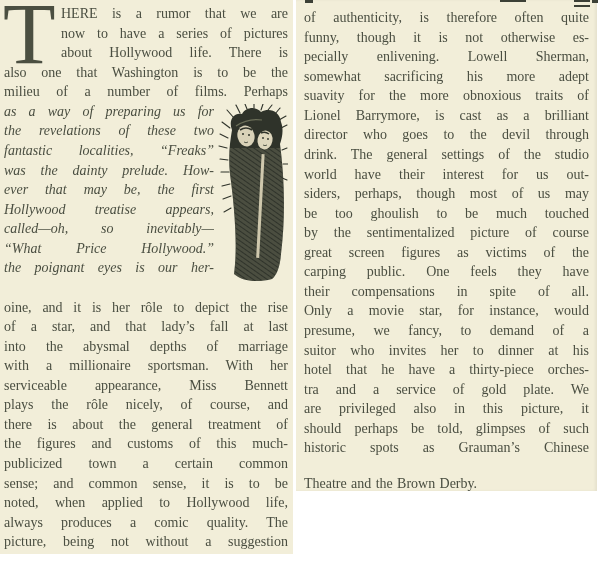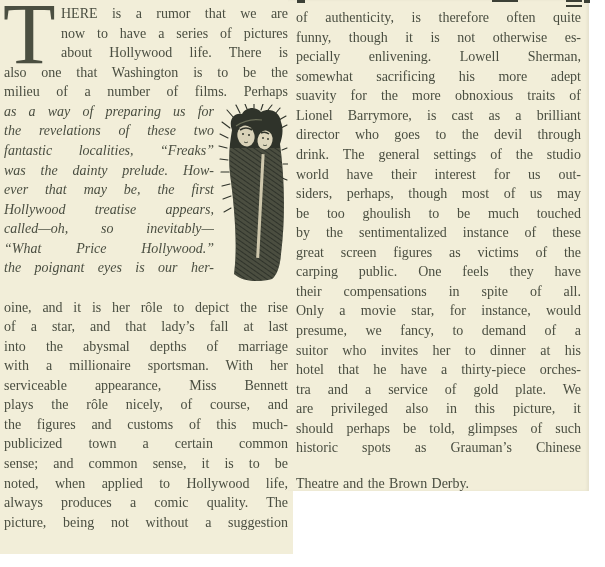--- a/index.html
+++ b/index.html
@@ -7,21 +7,21 @@
     --paper:#f2eed9;
     --ink:#4a4e41;
   }
   *{margin:0;padding:0;box-sizing:border-box;}
   html,body{width:605px;height:567px;background:#ffffff;overflow:hidden;}
   body{font-family:"Liberation Serif","DejaVu Serif",serif;color:var(--ink);}
   .page{position:relative;width:605px;height:567px;background:#ffffff;}
 
   .col{position:absolute;top:0;background:var(--paper);font-size:14px;line-height:var(--lh);}
   .col-left{left:0;width:293px;height:554px;padding:4px 5px 0 4px;}
-  .col-right{left:288px;width:301px;height:491px;padding:8px 8px 0 8px;
+  .col-right{left:296px;width:301px;height:491px;padding:8px 8px 0 8px;
              box-shadow:inset -2px 0 3px rgba(0,0,0,0.05);}
 
   .line{
     text-align:justify;
     text-align-last:justify;
     height:var(--lh);
     overflow:visible;
     word-spacing:0.06em;
   }
   [data-name="right-column-lines"] .line:last-child{text-align-last:left;margin-top:16px;}
@@ -146,20 +146,21 @@
         </div>
     </div>
 
     <div class="sec" data-name="left-full-lines-lower">
         <div class="line" data-name="text-line">oine, and it is her rôle to depict the rise</div>
         <div class="line" data-name="text-line">of a star, and that lady’s fall at last</div>
         <div class="line" data-name="text-line">into the abysmal depths of marriage</div>
         <div class="line" data-name="text-line">with a millionaire sportsman. With her</div>
         <div class="line" data-name="text-line">serviceable appearance, Miss Bennett</div>
         <div class="line" data-name="text-line">plays the rôle nicely, of course, and</div>
+        <div class="line" data-name="text-line">there is about the general treatment of</div>
         <div class="line" data-name="text-line">the figures and customs of this much-</div>
         <div class="line" data-name="text-line">publicized town a certain common</div>
         <div class="line" data-name="text-line">sense; and common sense, it is to be</div>
         <div class="line" data-name="text-line">noted, when applied to Hollywood life,</div>
         <div class="line" data-name="text-line">always produces a comic quality. The</div>
         <div class="line" data-name="text-line">picture, being not without a suggestion</div>
       </div>
   </section>
 
   <section class="col col-right" data-name="right-column">
@@ -174,21 +175,21 @@
         <div class="line" data-name="text-line">funny, though it is not otherwise es-</div>
         <div class="line" data-name="text-line">pecially enlivening. Lowell Sherman,</div>
         <div class="line" data-name="text-line">somewhat sacrificing his more adept</div>
         <div class="line" data-name="text-line">suavity for the more obnoxious traits of</div>
         <div class="line" data-name="text-line">Lionel Barrymore, is cast as a brilliant</div>
         <div class="line" data-name="text-line">director who goes to the devil through</div>
         <div class="line" data-name="text-line">drink. The general settings of the studio</div>
         <div class="line" data-name="text-line">world have their interest for us out-</div>
         <div class="line" data-name="text-line">siders, perhaps, though most of us may</div>
         <div class="line" data-name="text-line">be too ghoulish to be much touched</div>
-        <div class="line" data-name="text-line">by the sentimentalized instance of these</div>
+        <div class="line" data-name="text-line">by the sentimentalized picture of course</div>
         <div class="line" data-name="text-line">great screen figures as victims of the</div>
         <div class="line" data-name="text-line">carping public. One feels they have</div>
         <div class="line" data-name="text-line">their compensations in spite of all.</div>
         <div class="line" data-name="text-line">Only a movie star, for instance, would</div>
         <div class="line" data-name="text-line">presume, we fancy, to demand of a</div>
         <div class="line" data-name="text-line">suitor who invites her to dinner at his</div>
         <div class="line" data-name="text-line">hotel that he have a thirty-piece orches-</div>
         <div class="line" data-name="text-line">tra and a service of gold plate. We</div>
         <div class="line" data-name="text-line">are privileged also in this picture, it</div>
         <div class="line" data-name="text-line">should perhaps be told, glimpses of such</div>

